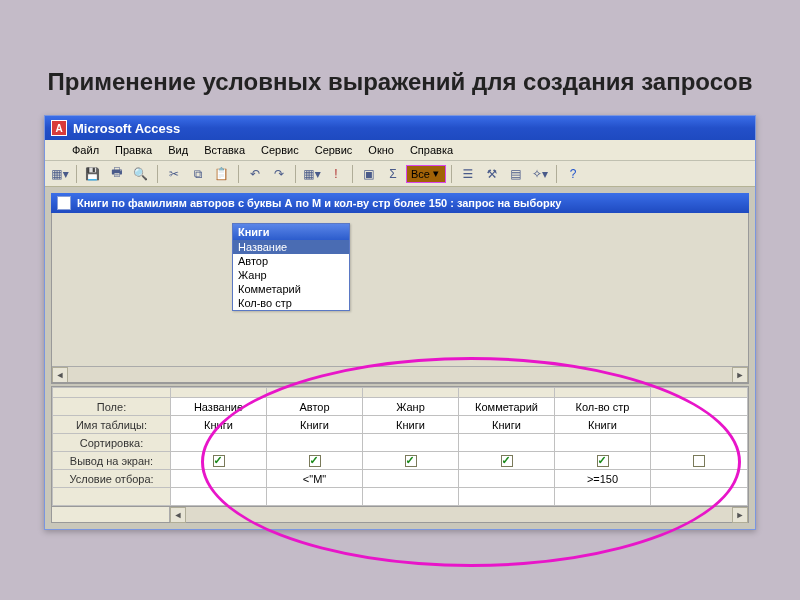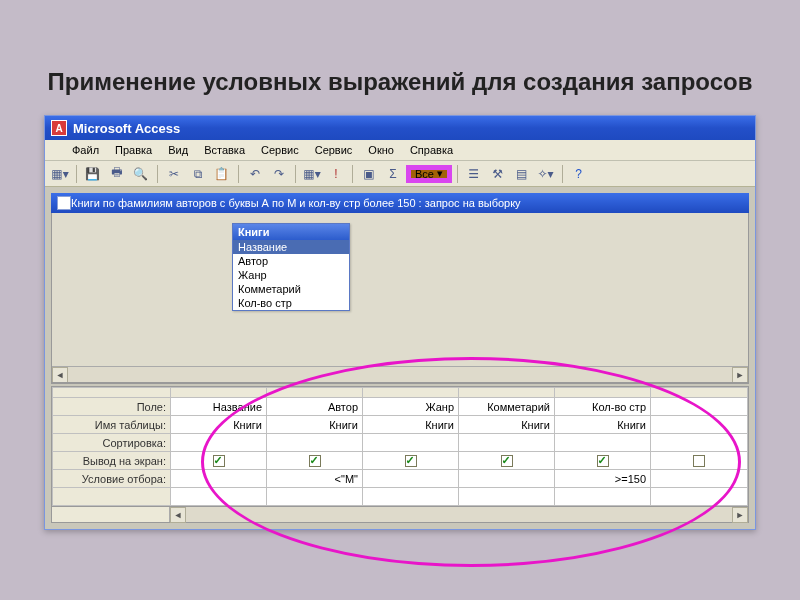--- a/index.html
+++ b/index.html
@@ -73,39 +73,40 @@
     display: inline-flex;
     align-items: center;
     justify-content: center;
     color: #4a5b8a;
     font-size: 12px;
   }
   .tsep { width: 1px; height: 18px; background: #b0ad98; margin: 0 3px; }
   .tbox {
     height: 18px;
     background: #a16207;
-    border: 5px solid #d946ef;
+    border: 1px solid #d946ef;
     padding: 0 4px;
     font-size: 11px;
     display: inline-flex;
     align-items: center;
     min-width: 40px;
   }
   .doc-area {
     background: #c9c7ba;
     padding: 6px;
   }
   .doc-titlebar {
     background: linear-gradient(to bottom, #3a6ee8, #1e4ac0);
     color: #fff;
-    font-weight: normal;
+    font-weight: bold;
     padding: 3px 6px;
     font-size: 11px;
     display: flex;
     align-items: center;
+    gap: 6px;
   }
   .doc-titlebar .doc-icon {
     width: 14px; height: 14px;
     background: #fff;
     border: 1px solid #8aa0d8;
     display: inline-block;
   }
   .upper-pane {
     background: #dfdccd;
     border: 1px solid #999;
@@ -171,21 +172,21 @@
   .grid-table {
     border-collapse: collapse;
     width: 100%;
     table-layout: fixed;
   }
   .grid-table td, .grid-table th {
     border: 1px solid #c0c0c0;
     font-size: 11px;
     height: 18px;
     padding: 0 4px;
-    text-align: right;
+    text-align: center;
     overflow: hidden;
     white-space: nowrap;
   }
   .row-label {
     background: #ece9d8;
     text-align: right;
     padding-right: 6px;
     color: #333;
     width: 118px;
     border-left: none;

